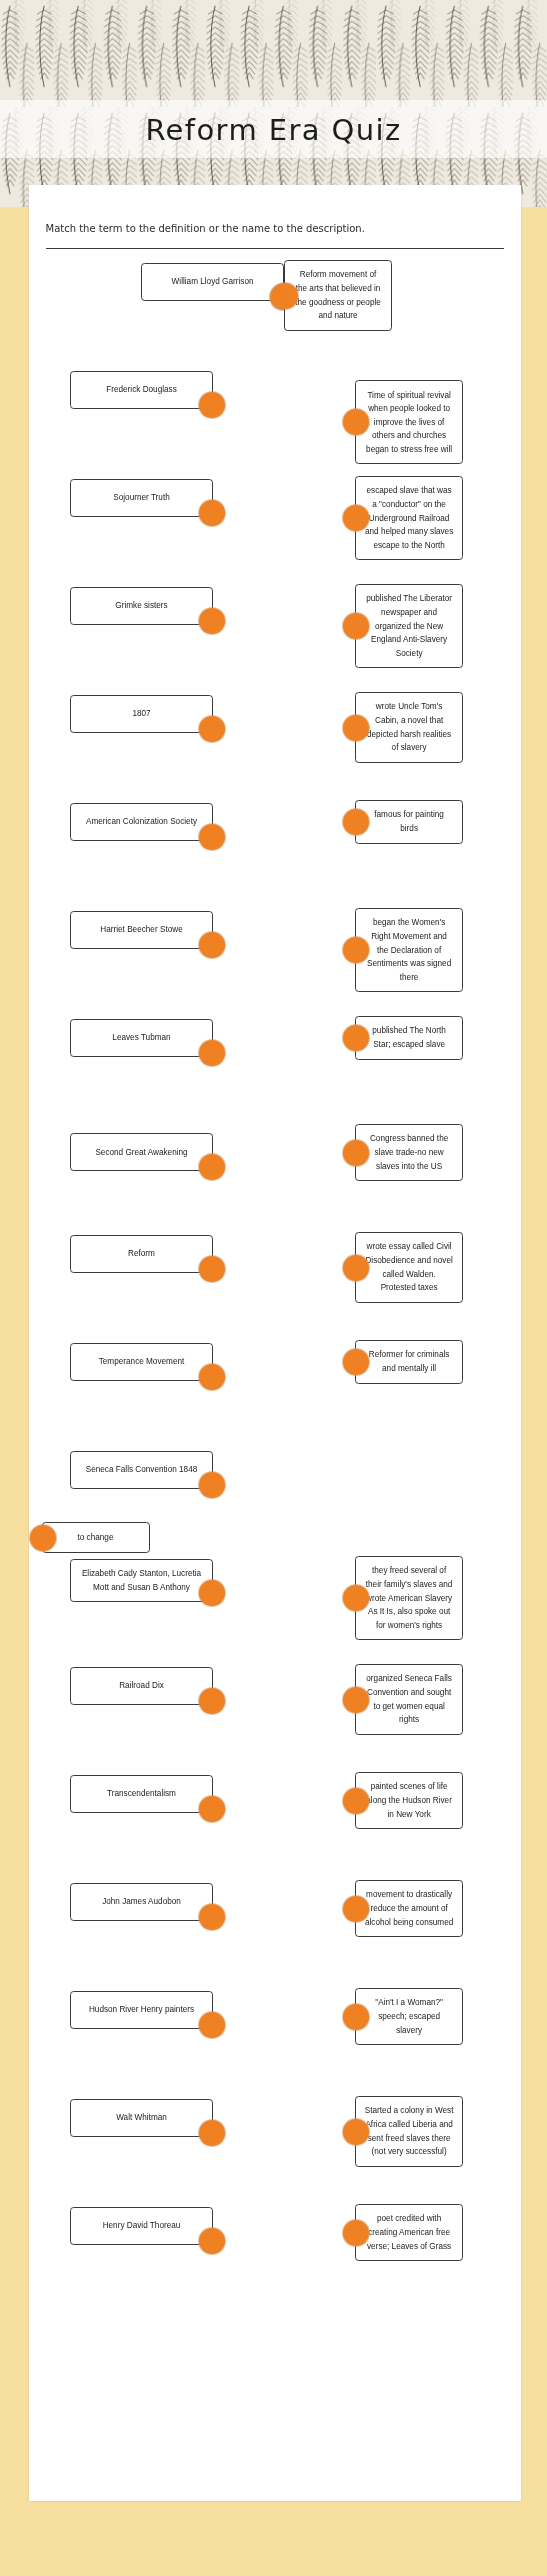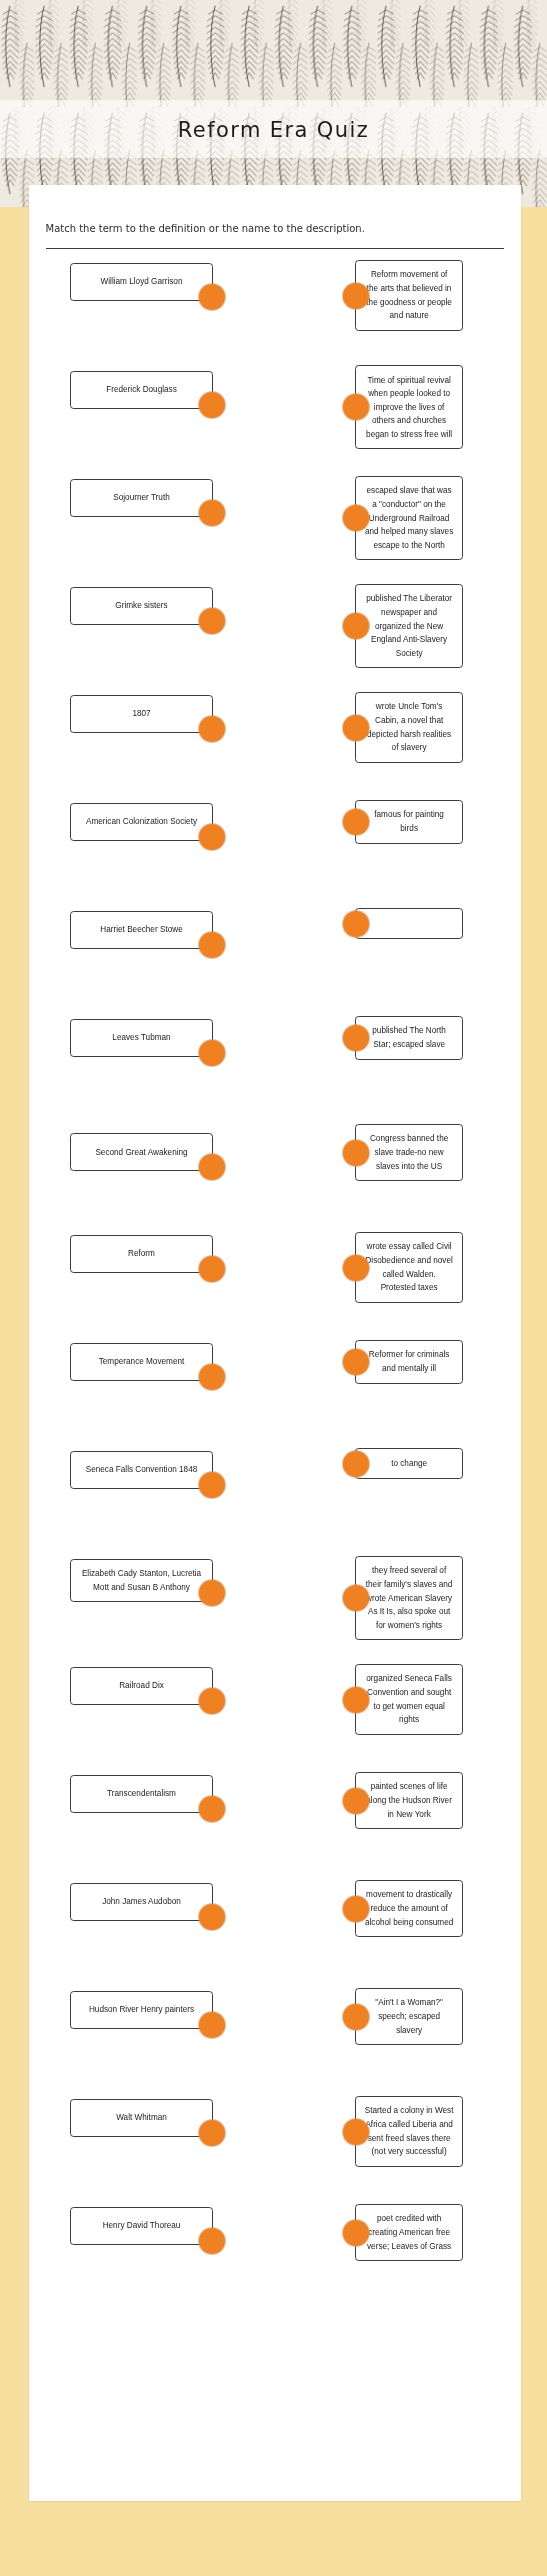--- a/index.html
+++ b/index.html
@@ -43,21 +43,21 @@
     top: 100px;
     height: 58px;
     background: rgba(255,255,255,0.62);
     display: flex;
     align-items: center;
     justify-content: center;
     pointer-events: none;
   }
   .banner-title {
     font-family: "DejaVu Sans", sans-serif;
-    font-size: 21px;
+    font-size: 29px;
     letter-spacing: 1.4px;
     color: #1d1d1d;
     font-weight: 400;
     white-space: nowrap;
     transform: translateY(1.4px);
   }
 
   
   .card {
     position: absolute;
@@ -186,21 +186,21 @@
       <div class="banner-title">Reform Era Quiz</div>
     </div>
   </div>
 
   <div class="card">
 
     <p class="instructions">Match the term to the definition or the name to the description.</p>
     <hr class="divider">
 
     <div class="match-list" id="match-list">
-        <div class="match-row" style="height: 108px; margin-bottom: 0px;">
+        <div class="match-row" style="height: 108px; margin-bottom: 0px; justify-content: center;">
           <div class="col-left">
             <div class="cell term" style="margin-top: 5.7px;">
               <span>William Lloyd Garrison</span>
               <span class="dot right"></span>
             </div>
           </div>
           <div class="col-right">
             <div class="cell def" style="margin-top: 2.9px;">
               <span>Reform movement of the arts that believed in the goodness or people and nature</span>
               <span class="dot left"></span>
@@ -208,21 +208,21 @@
           </div>
         </div>
         <div class="match-row" style="height: 108px; margin-bottom: 0px;">
           <div class="col-left">
             <div class="cell term" style="margin-top: 5.7px;">
               <span>Frederick Douglass</span>
               <span class="dot right"></span>
             </div>
           </div>
           <div class="col-right">
-            <div class="cell def" style="margin-top: 0; align-items: center;">
+            <div class="cell def" style="margin-top: 15px; align-items: center;">
               <span>Time of spiritual revival when people looked to improve the lives of others and churches began to stress free will</span>
               <span class="dot left"></span>
             </div>
           </div>
         </div>
         <div class="match-row" style="height: 108px; margin-bottom: 0px;">
           <div class="col-left">
             <div class="cell term" style="margin-top: 5.7px;">
               <span>Sojourner Truth</span>
               <span class="dot right"></span>
@@ -279,20 +279,21 @@
         </div>
         <div class="match-row" style="height: 108px; margin-bottom: 0px;">
           <div class="col-left">
             <div class="cell term" style="margin-top: 5.7px;">
               <span>Harriet Beecher Stowe</span>
               <span class="dot right"></span>
             </div>
           </div>
           <div class="col-right">
             <div class="cell def" style="margin-top: 2.9px;">
+              <span>began the Women's Right Movement and the Declaration of Sentiments was signed there</span>
               <span class="dot left"></span>
             </div>
           </div>
         </div>
         <div class="match-row" style="height: 108px; margin-bottom: 0px;">
           <div class="col-left">
             <div class="cell term" style="margin-top: 5.7px;">
               <span>Leaves Tubman</span>
               <span class="dot right"></span>
             </div>
@@ -339,21 +340,21 @@
               <span class="dot right"></span>
             </div>
           </div>
           <div class="col-right">
             <div class="cell def" style="margin-top: 2.9px;">
               <span>Reformer for criminals and mentally ill</span>
               <span class="dot left"></span>
             </div>
           </div>
         </div>
-        <div class="match-row" style="height: 108px; margin-bottom: 0px;">
+        <div class="match-row" style="height: 108px; margin-bottom: 0px; flex-direction: column;">
           <div class="col-left">
             <div class="cell term" style="margin-top: 5.7px;">
               <span>Seneca Falls Convention 1848</span>
               <span class="dot right"></span>
             </div>
           </div>
           <div class="col-right">
             <div class="cell def" style="margin-top: 2.9px;">
               <span>to change</span>
               <span class="dot left"></span>

